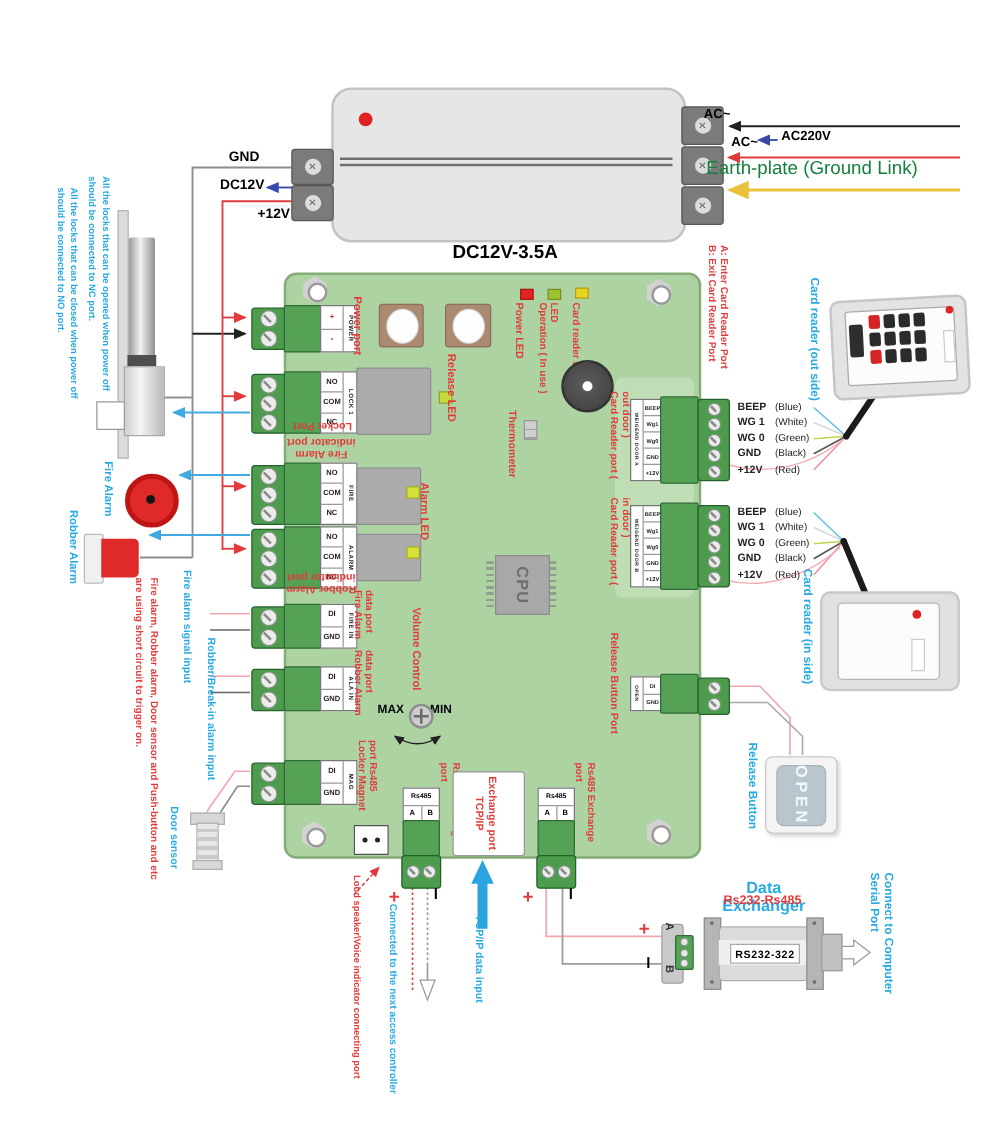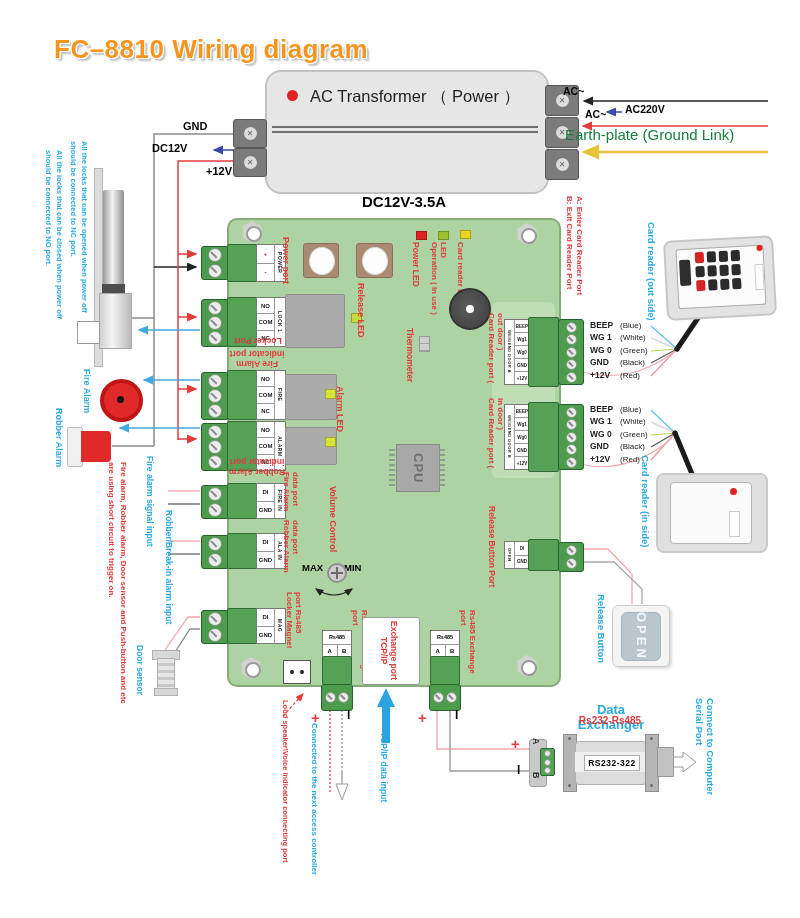--- a/index.html
+++ b/index.html
@@ -129,44 +129,42 @@
       <polygon points="336,784 348,784 342,800" fill="#fff" stroke="#999"></polygon>
       <polygon points="386,688 395,707 390,707 390,743 382,743 382,707 377,707" fill="#2aa3e0" stroke="none"></polygon>
       <path d="M437,710 V749 H529" stroke="#f2a6ad" stroke-width="1.4"></path>
       <path d="M450,710 V771 H529" stroke="#9c9c9c" stroke-width="1.4"></path>
       <path d="M283,716 L303,694" stroke="#e23b3b" stroke-width="1.2" stroke-dasharray="3,2" marker-end="url(#mR)"></path>
       <polygon points="672,757 683,757 683,752 696,762 683,772 683,767 672,767" fill="#fff" stroke="#999"></polygon>
     </g>
     <path d="M316,589 Q334,601 352,589" fill="none" stroke="#222" stroke-width="1.2" marker-start="url(#mB)" marker-end="url(#mB)"></path>
   </svg>
 
-  <div class="abs title" style="left:54px;top:34px">FC–8810 Wiring diagram</div>
 
   <div class="abs" style="left:265px;top:70px;width:280px;height:120px;background:#e6e6e6;border:2px solid #c3c3c3;border-radius:16px"></div>
   <div class="abs" style="left:287px;top:90px;width:11px;height:11px;border-radius:50%;background:#e02222"></div>
-  <div class="abs" style="left:310px;top:86px;width:220px;font-size:16.5px;color:#222">AC Transformer （ Power ）</div>
   <div class="abs" style="left:272px;top:126px;width:266px;height:2px;background:#6e6e6e"></div>
   <div class="abs" style="left:272px;top:131px;width:266px;height:2px;background:#6e6e6e"></div>
   <div class="abs xterm" style="left:233px;top:119px;width:32px;height:27px">
       <i>✕</i>
     </div>
   <div class="abs xterm" style="left:233px;top:148px;width:32px;height:27px">
       <i>✕</i>
     </div>
   <div class="abs xterm" style="left:545px;top:85px;width:32px;height:29px">
       <i>✕</i>
     </div>
   <div class="abs xterm" style="left:545px;top:117px;width:32px;height:29px">
       <i>✕</i>
     </div>
   <div class="abs xterm" style="left:545px;top:149px;width:32px;height:29px">
       <i>✕</i>
     </div>
   <div class="abs b" style="left:183px;top:120px;font-size:11px">GND</div>
-  <div class="abs b" style="left:152px;top:142px;font-size:11px">DC12V</div>
+  <div class="abs b" style="left:176px;top:142px;font-size:11px">DC12V</div>
   <div class="abs b" style="left:206px;top:165px;font-size:11px">+12V</div>
   <div class="abs b" style="left:563px;top:85px;font-size:10.5px">AC~</div>
   <div class="abs b" style="left:585px;top:108px;font-size:10.5px">AC~</div>
   <div class="abs b" style="left:625px;top:103px;font-size:10.5px">AC220V</div>
   <div class="abs" style="left:565px;top:126px;font-size:15px;color:#15803d">Earth-plate (Ground Link)</div>
   <div class="abs b" style="left:362px;top:193px;font-size:15px">DC12V-3.5A</div>
 
   <div class="abs hole" style="left:241px;top:221px;width:22px;height:22px">
       <span class="hex"></span>
       <span class="ring"></span>

